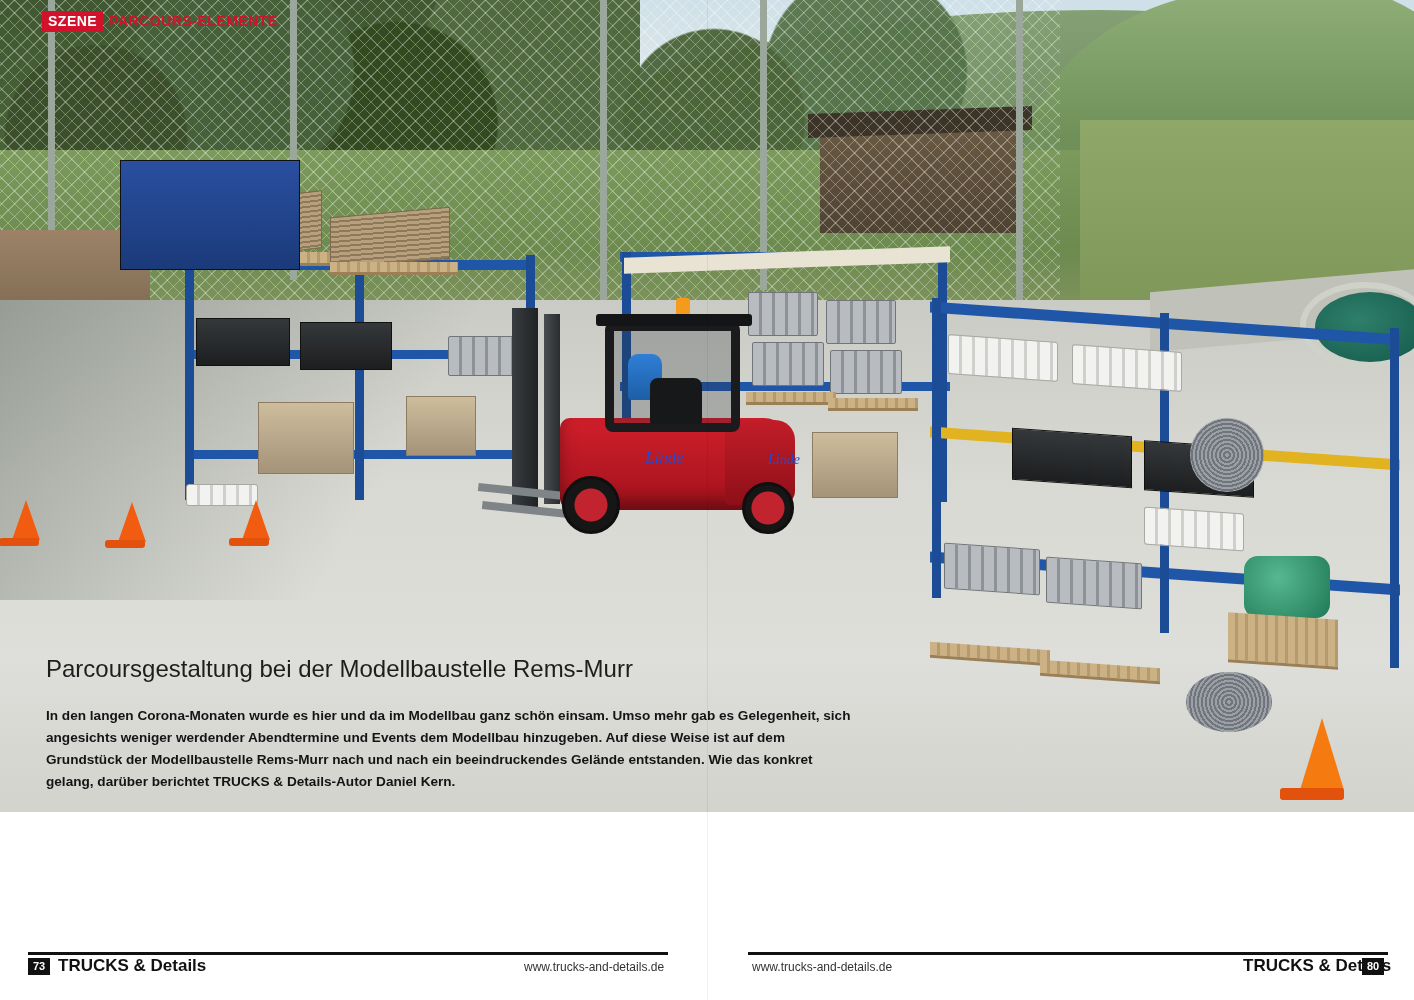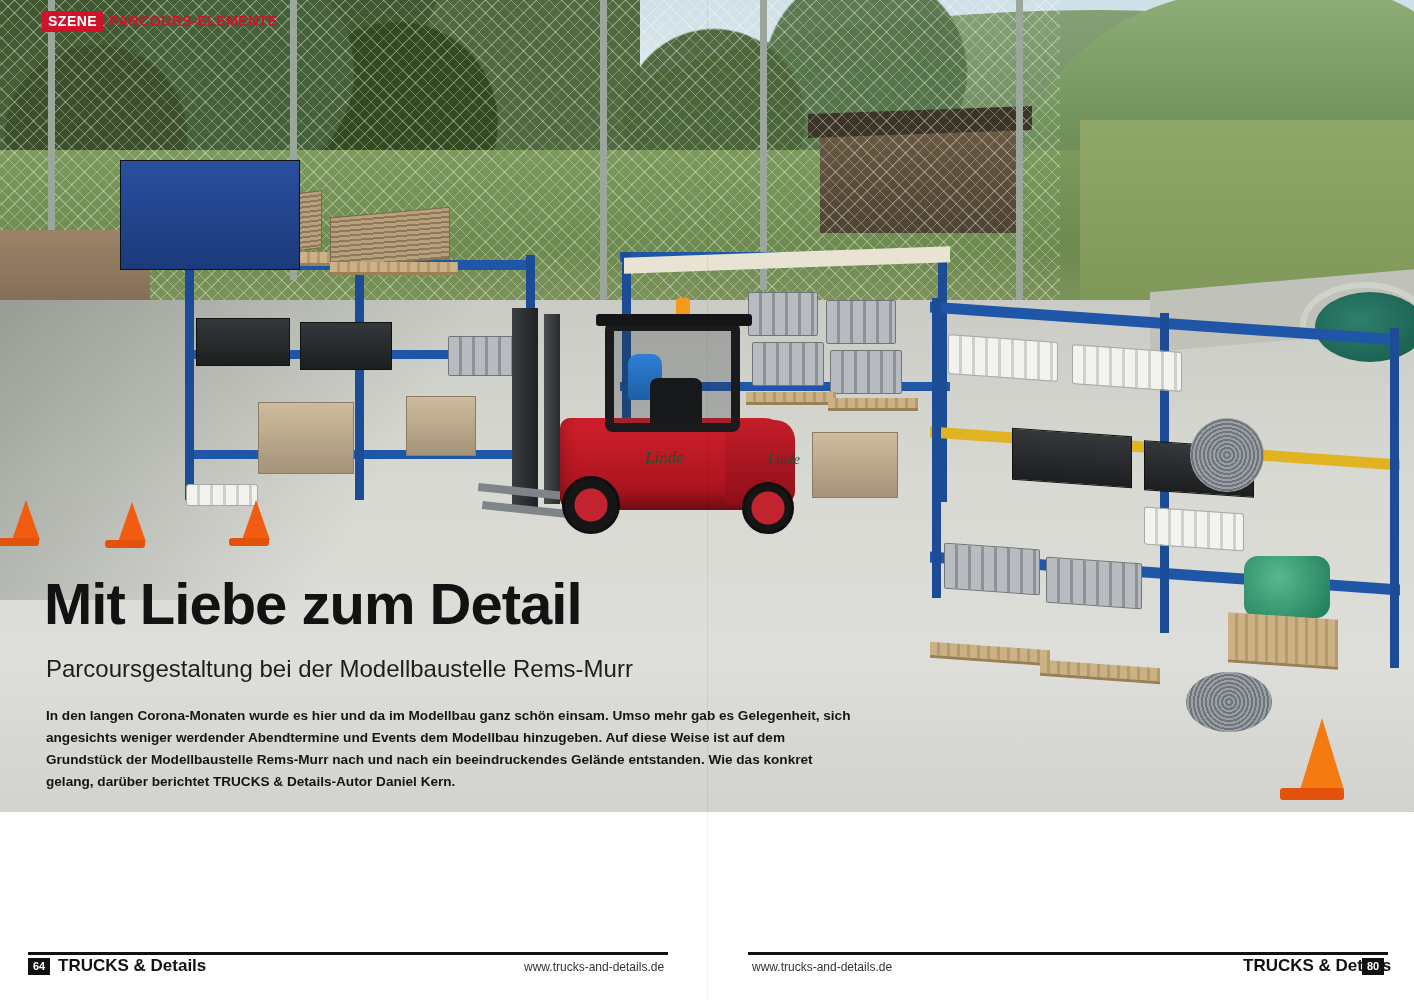--- a/index.html
+++ b/index.html
@@ -215,21 +215,21 @@
   }
   .fl-roof {
     position:absolute; left:96px; top:14px; width:156px; height:12px;
     background:#141517; border-radius:3px;
   }
   .fl-beacon {
     position:absolute; left:176px; top:-2px; width:14px; height:16px;
     background:#f59b1c; border-radius:3px 3px 0 0;
   }
   .fl-logo {
-    position:absolute; color:#14532d; font-family:"Liberation Serif", serif;
+    position:absolute; color:#1d4ed8; font-family:"Liberation Serif", serif;
     font-style: italic; font-size: 17px;
   }
 
   
   .headline {
     position:absolute; left: 44px; top: 575px;
     font-size: 58px; line-height: 1.0; font-weight: bold; color:#121212;
     letter-spacing: -1px;
     font-family: "Liberation Sans", sans-serif;
   }
@@ -395,37 +395,36 @@
     <div class="cone" style="left:242px;top:500px;"></div>
     <div class="cone-base" style="left:229px;top:538px;"></div>
     <div class="cone" style="left:1300px;top:718px;border-left-width:22px;border-right-width:22px;border-bottom-width:72px;border-bottom-color:#f57b10;"></div>
     <div class="cone-base" style="left:1280px;top:788px;width:64px;height:12px;background:#e2520c;"></div>
 
     <div class="toptag">
       <span class="szene">SZENE</span>
       <span class="parc">PARCOURS-ELEMENTE</span>
     </div>
 
-    <div class="headline">Mit Liebe zum Detail</div>
     <div class="subhead">Parcoursgestaltung bei der Modellbaustelle Rems-Murr</div>
     <div class="lead">In den langen Corona-Monaten wurde es hier und da im Modellbau ganz schön einsam. Umso mehr gab es Gelegenheit, sich angesichts weniger werdender Abendtermine und Events dem Modellbau hinzugeben. Auf diese Weise ist auf dem Grundstück der Modellbaustelle Rems-Murr nach und nach ein beeindruckendes Gelände entstanden. Wie das konkret gelang, darüber berichtet TRUCKS &amp; Details-Autor Daniel Kern.</div>
   </div>
 
   <div class="cols">
     
     
     
     
     
   </div>
 
   <div class="footer">
     <div class="foot-rule foot-ruleL"></div>
     <div class="foot-rule foot-ruleR"></div>
-    <div class="pagenum" style="left:28px;">64</div>
+    <div class="pagenum" style="left:28px;">73</div>
     <div class="foot-mag" style="left:58px;">TRUCKS &amp; Details</div>
     <div class="foot-url" style="left:524px;">www.trucks-and-details.de</div>
     <div class="foot-url" style="left:752px;">www.trucks-and-details.de</div>
     <div class="foot-mag" style="left:1243px;">TRUCKS &amp; Details</div>
     <div class="pagenum" style="left:1362px;">80</div>
   </div>
 
   <div class="gutter"></div>
 </div>
 

